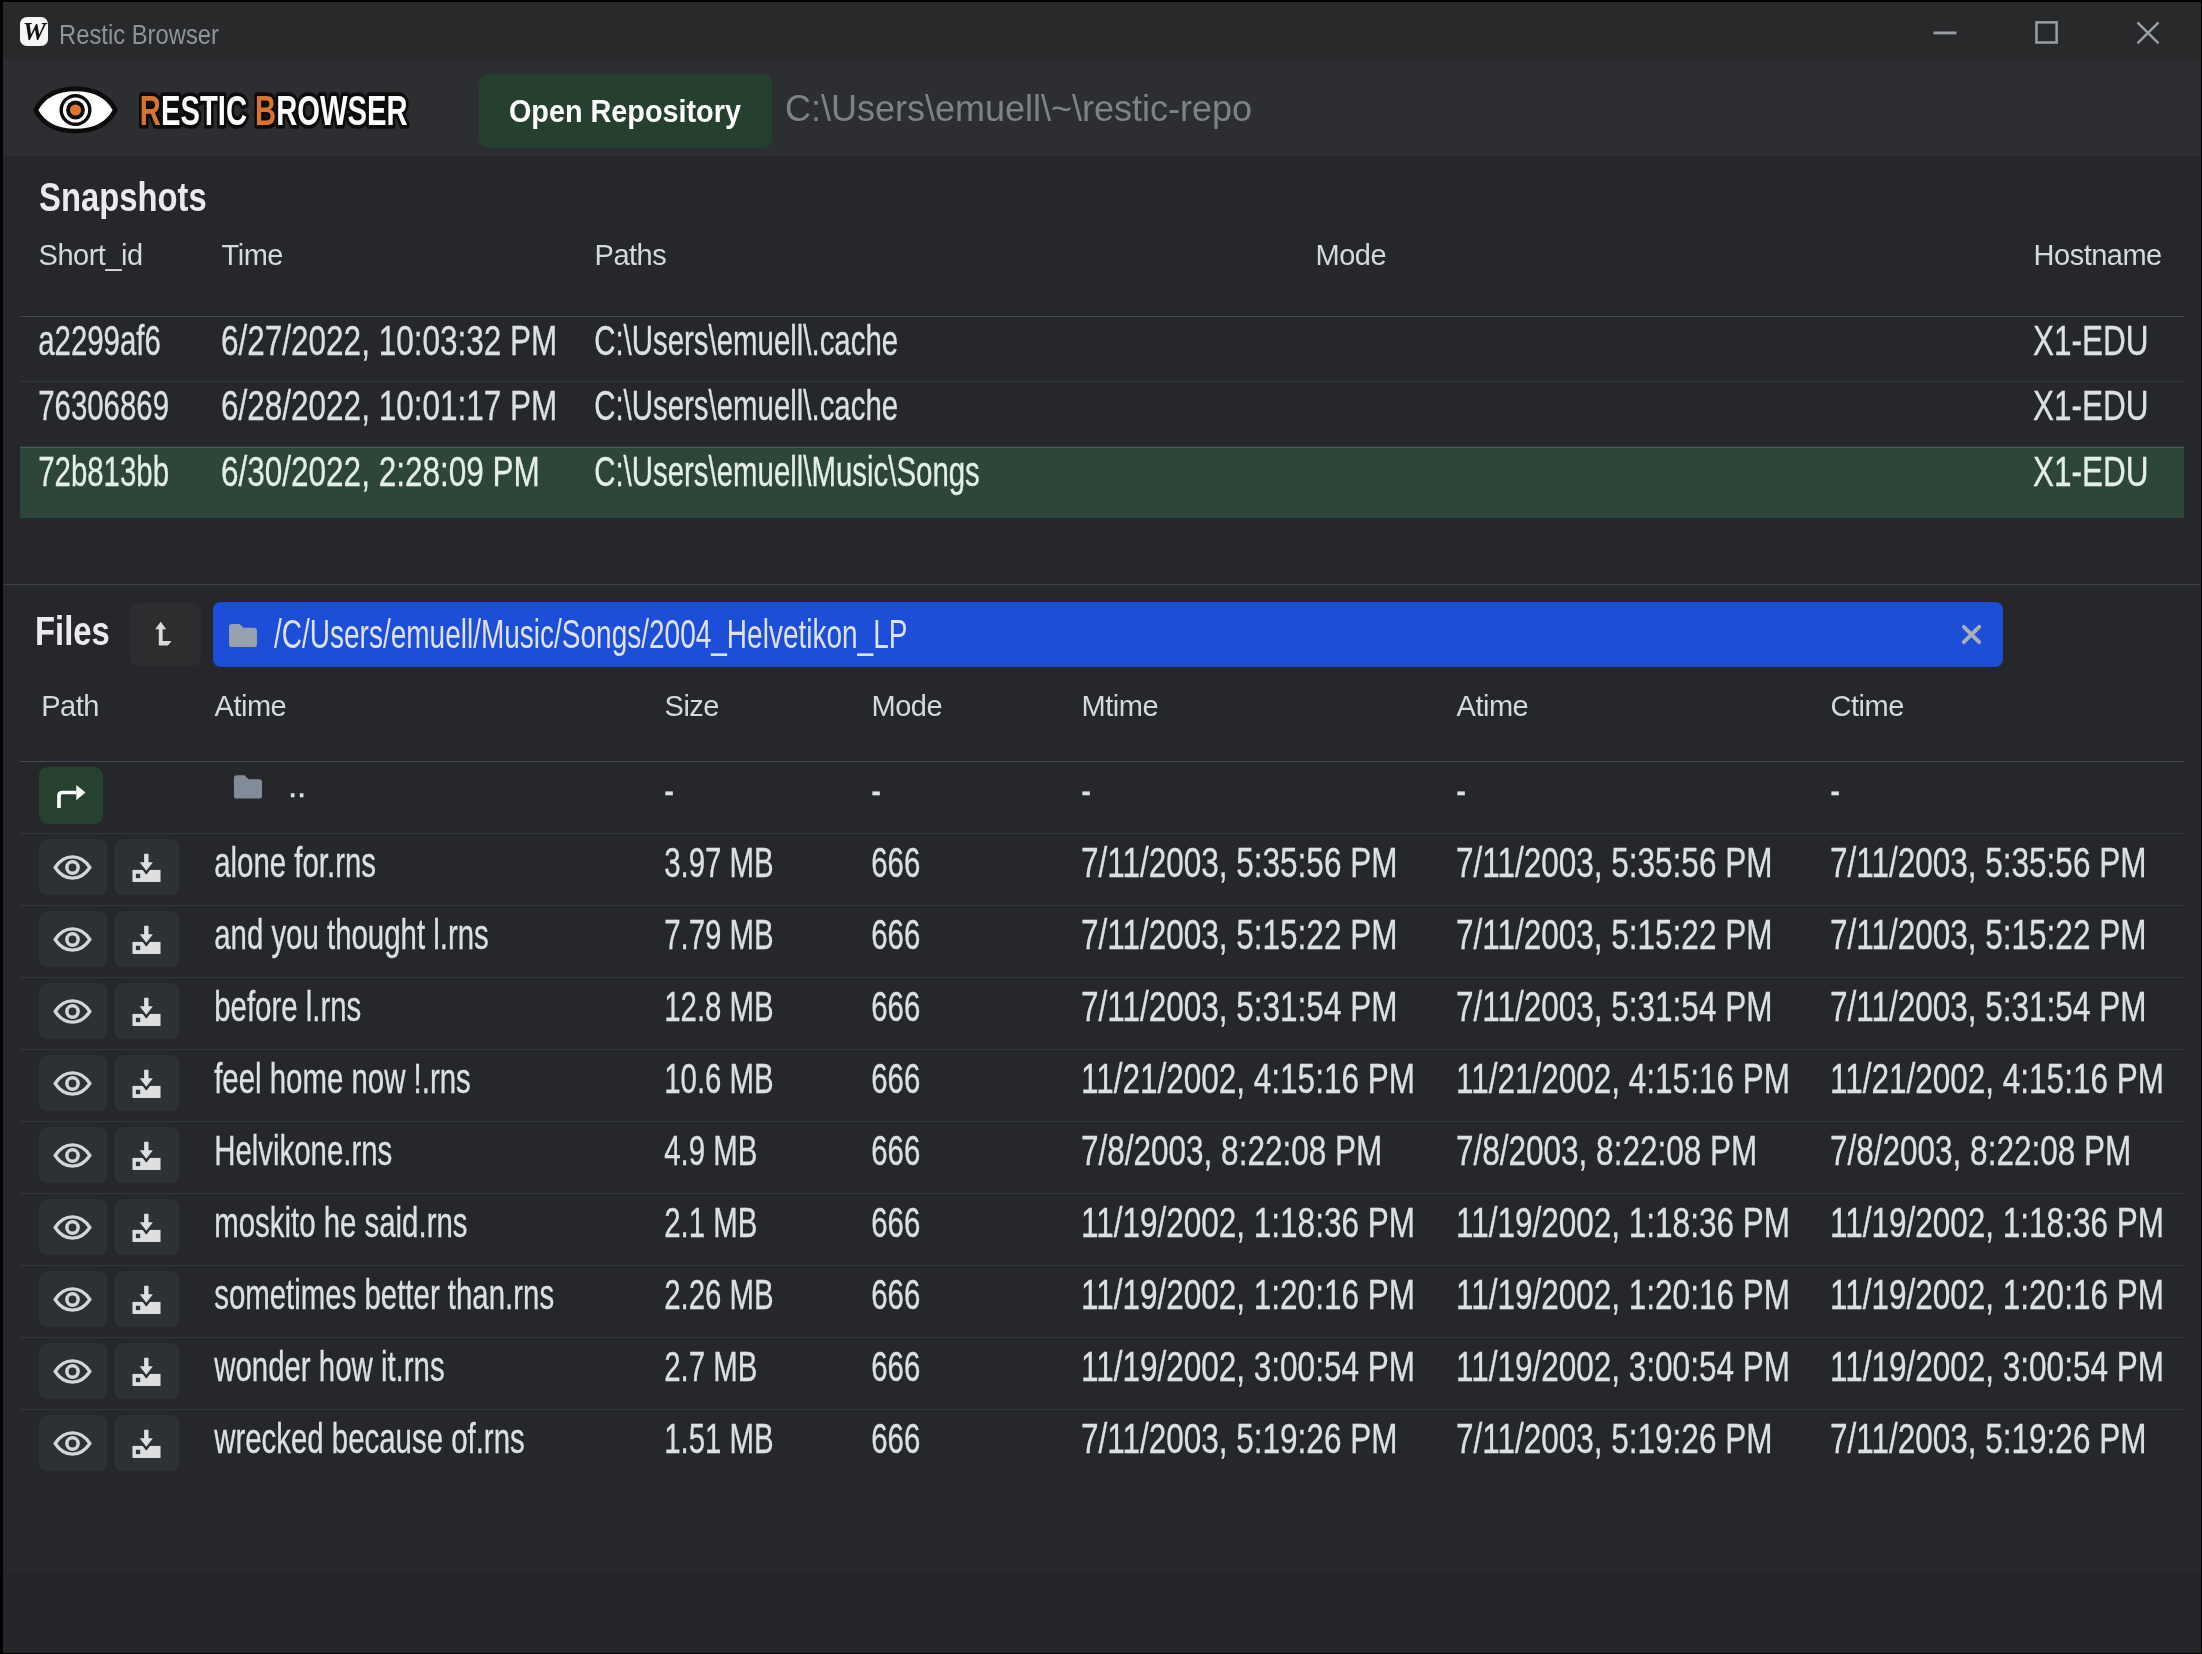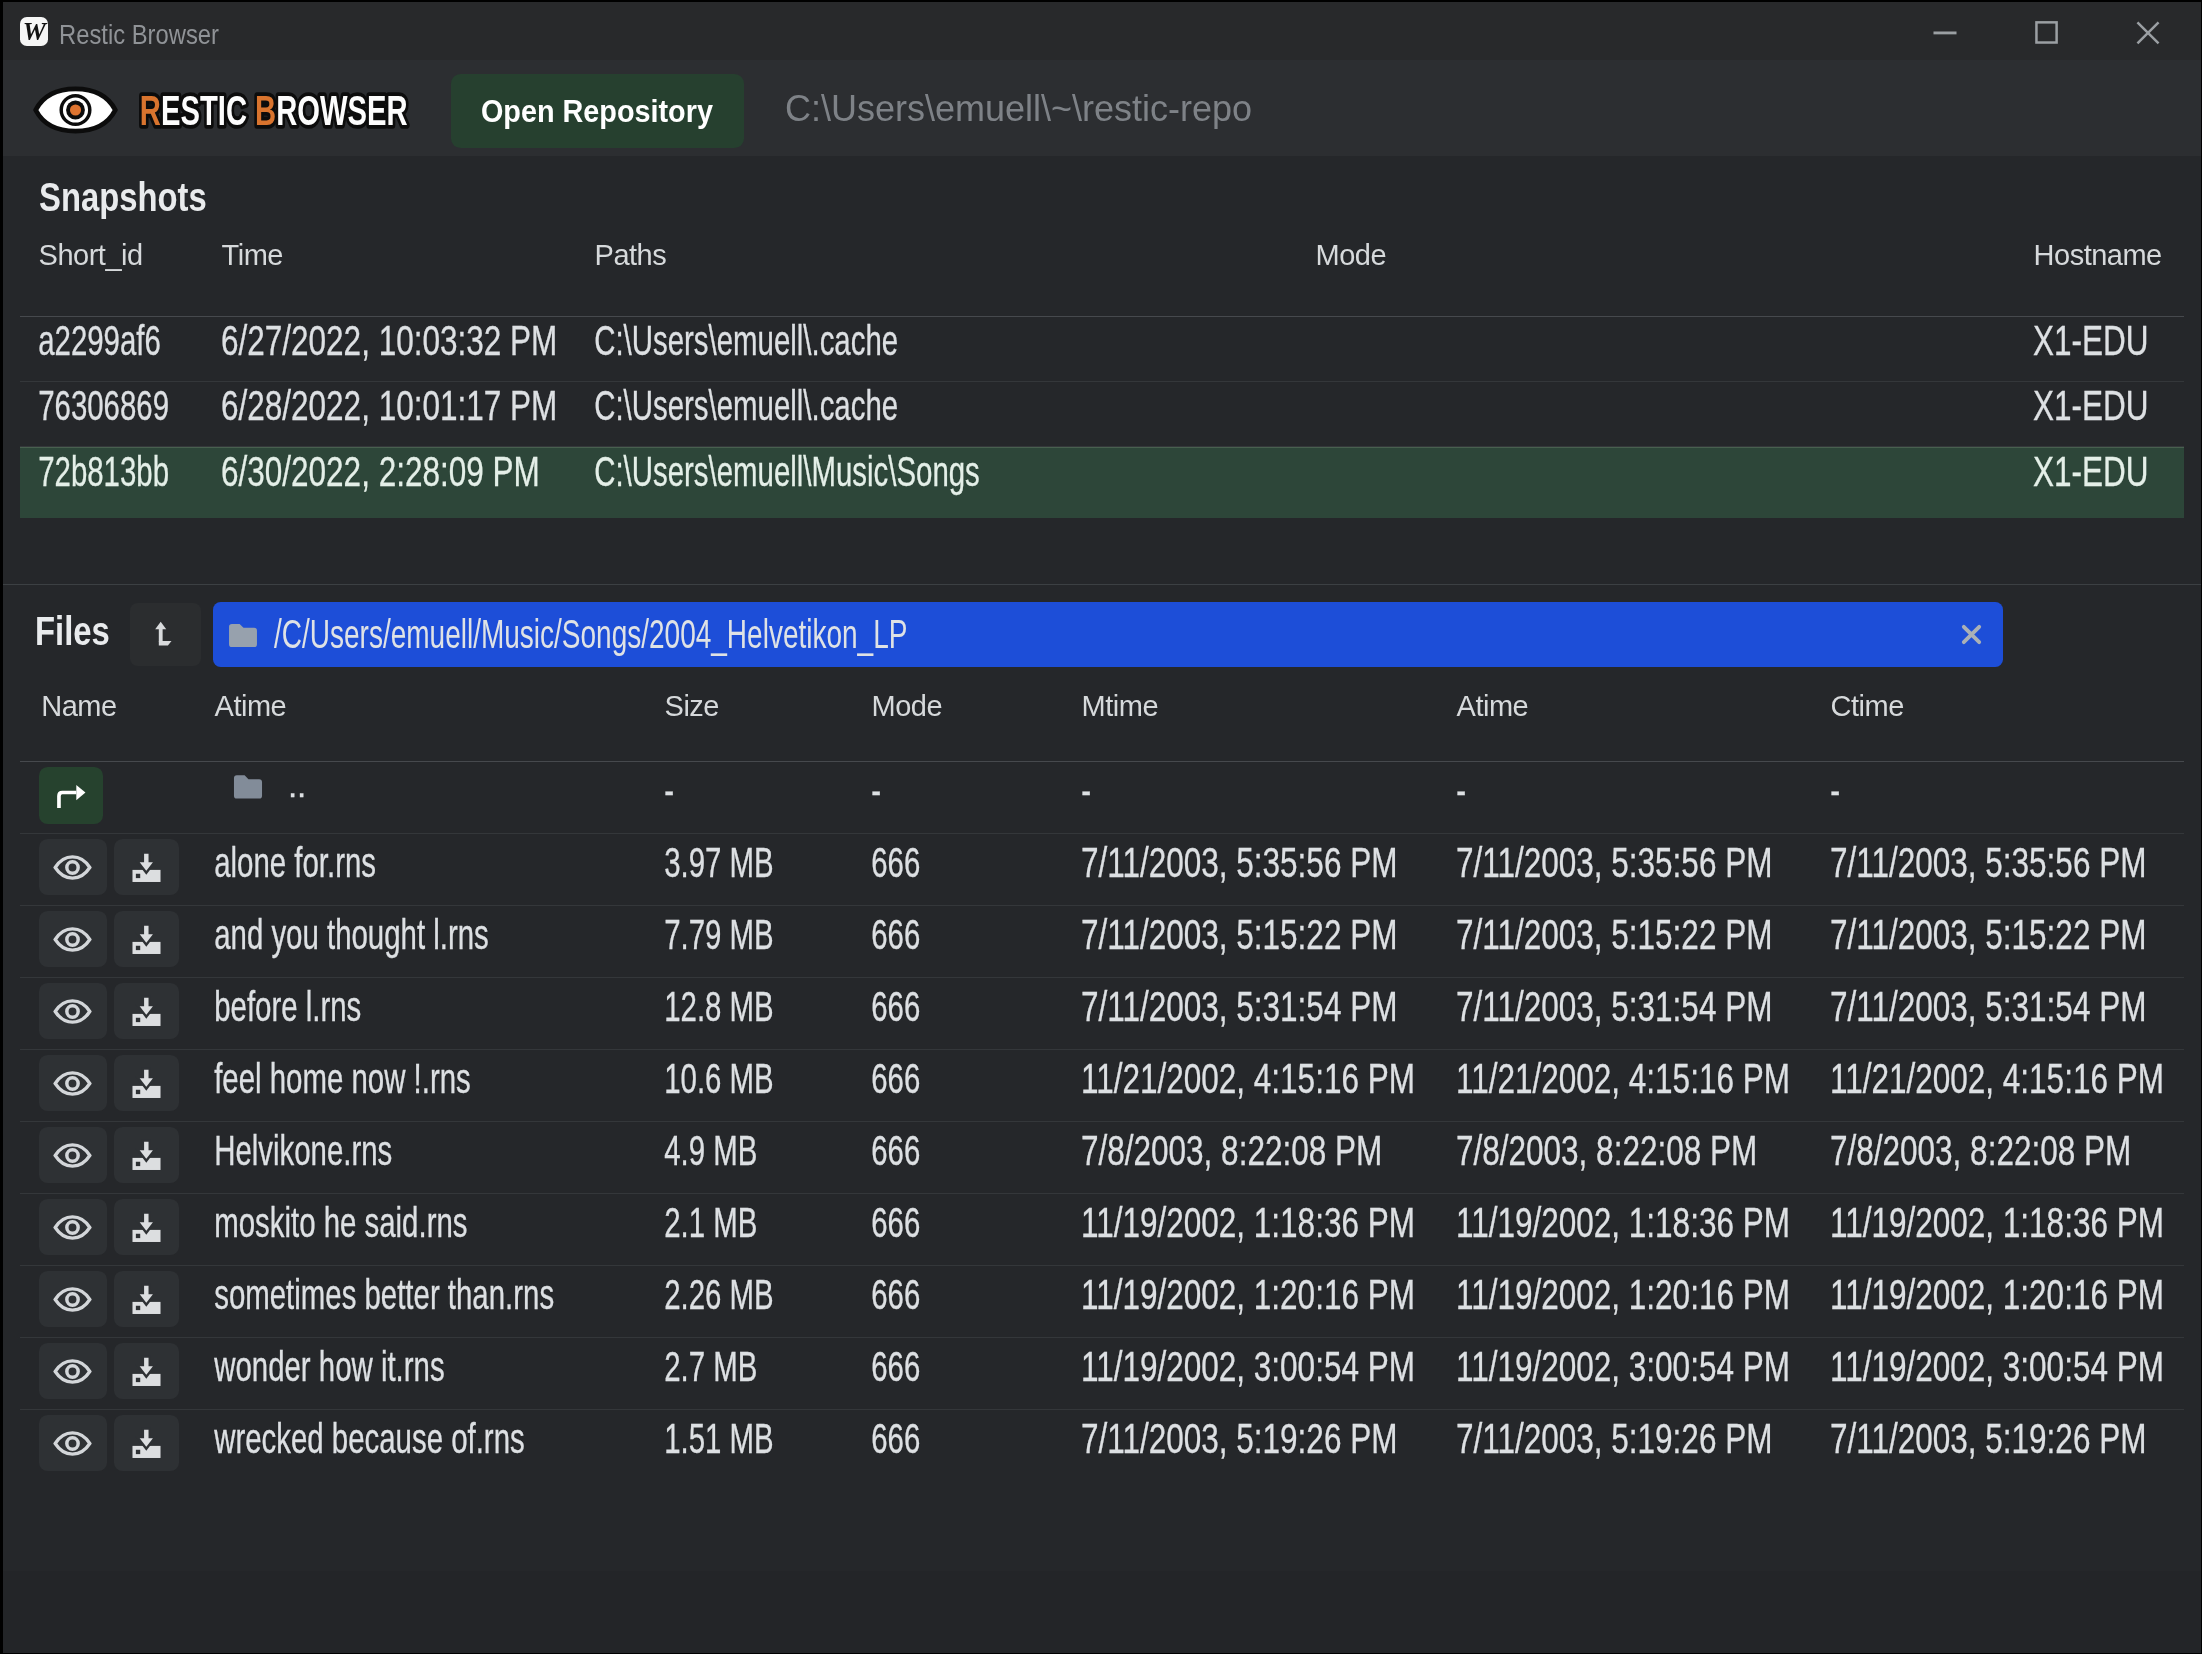--- a/index.html
+++ b/index.html
@@ -11,21 +11,21 @@
   .titlebar { height:58px; background:#28292b; position:relative; flex:none; }
   .wicon { position:absolute; left:17.4px; top:15.4px; width:28px; height:29px;
     background:#f5f5f5; border-radius:6.8px; color:#111; font-family:"Liberation Serif",serif;
     font-weight:bold; font-style:italic; font-size:26px; text-align:center; line-height:29px; }
   .wtitle { position:absolute; left:56px; top:3.9px; line-height:58px; font-size:28px; color:#909397; transform:scaleX(.85); transform-origin:left center; }
   .wc { position:absolute; top:0; height:58px; }
   
   .appheader { height:96px; background:#2c2e31; position:relative; flex:none; }
   .logo-eye { position:absolute; left:30px; top:26px; }
   .logo-text { position:absolute; left:133px; top:22px; }
-  .openrepo { position:absolute; left:448px; top:14.5px; width:293px; height:74px;
+  .openrepo { position:absolute; left:476px; top:14.5px; width:293px; height:74px;
     background:#26402f; border-radius:9.7px; color:#fff; font-size:32px; font-weight:bold;
     display:flex; align-items:center; justify-content:center; }
   .openrepo span{ transform:scaleX(.9); white-space:nowrap; }
   .repopath { position:absolute; left:782px; top:0; line-height:98px; font-size:36px; color:#7e8287; }
   
   .secheading { height:83px; display:flex; align-items:center; padding-left:36px; flex:none; }
   .secheading b { font-size:41px; font-weight:bold; color:#e9ebed; transform:scaleX(.8);
     transform-origin:left center; white-space:nowrap; }
   
   .tbl { margin:0 17.4px 0 17.4px; flex:none; }
@@ -152,21 +152,21 @@
       <div class="px">
         <svg width="25" height="25" viewBox="0 0 26 26">
           <path d="M5 5 L21 21 M21 5 L5 21" stroke="#aab0b6" stroke-width="4" stroke-linecap="round"></path>
         </svg>
       </div>
     </div>
   </div>
 
   <div class="tbl">
     <div class="trow thead files-head">
-      <div class="fc1" style="padding-left:21px !important">Name</div>
+      <div class="fc1" style="padding-left:21px !important">Path</div>
         <div class="fc2">Atime</div>
       <div class="fc3">Size</div>
         <div class="fc4">Mode</div>
         <div class="fc5">Mtime</div>
       <div class="fc6">Atime</div>
         <div class="fc7">Ctime</div>
     </div>
     <div class="trow frow">
       <div class="fc1 noscale">
         <div class="upref">

